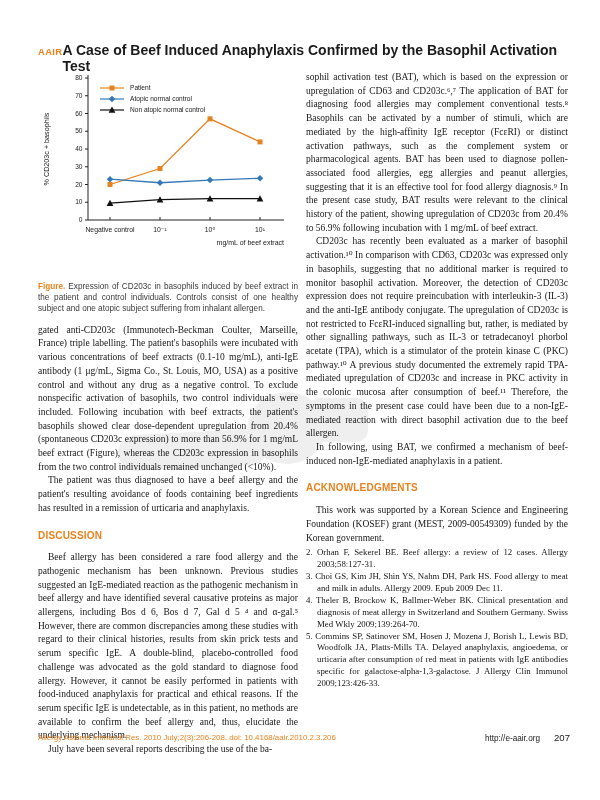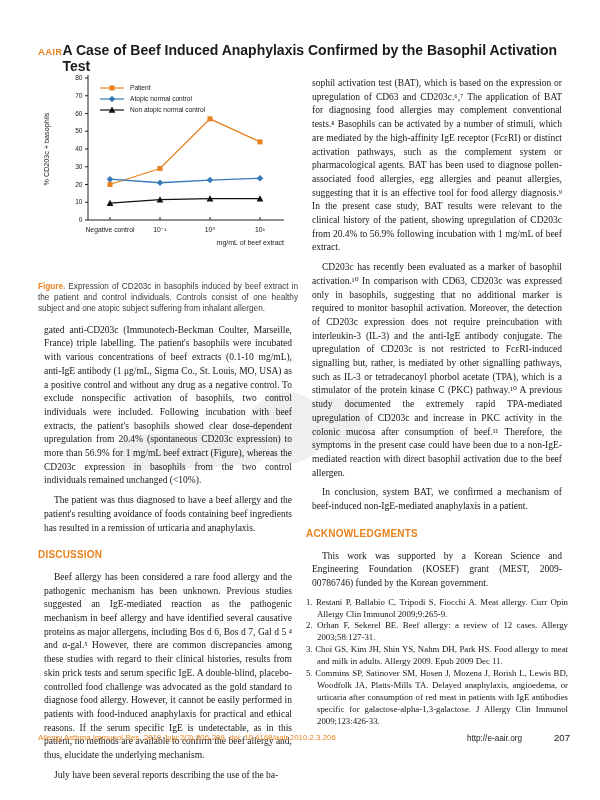--- a/index.html
+++ b/index.html
@@ -14,41 +14,41 @@
 
   .header{position:absolute;left:38px;right:30px;top:42px;display:flex;justify-content:space-between;align-items:baseline;
           font-family:"Liberation Sans","DejaVu Sans",sans-serif;font-weight:bold;}
   .journal{color:#e8821e;font-size:9.5px;letter-spacing:.3px;}
   .running-title{color:#1a1a1a;font-size:14px;}
 
   .col{position:absolute;top:70px;width:260px;font-size:9.5px;line-height:13.7px;text-align:justify;}
   .col-left{left:38px;}
   .col-right{left:306px;width:262px;top:71px;}
 
-  .para{margin:6px;text-indent:10px;}
+  .para{margin:0;text-indent:10px;}
   .para.no-indent{text-indent:0;}
   .col p + p{margin-top:0;}
 
   .figure-block{margin-bottom:9px;}
   #chart-svg{display:block;}
   svg text{font-family:"Liberation Sans","DejaVu Sans",sans-serif;fill:#1a1a1a;}
   .caption{margin-top:18px;font-family:"Liberation Sans","DejaVu Sans",sans-serif;
            font-size:8.2px;line-height:10.9px;color:#3a3a3a;text-align:justify;text-indent:0;}
   .caption .fig-label{color:#e8821e;font-weight:bold;}
 
   .section-heading{margin:13px 0 9px 0;color:#e8821e;text-indent:0;
            font-family:"Liberation Sans","DejaVu Sans",sans-serif;font-weight:bold;font-size:10px;letter-spacing:.2px;}
 
   .refs{margin-top:2px;}
   .ref{margin:0 0 0 11px;text-indent:-11px;font-size:8.8px;line-height:11.9px;text-align:justify;}
 
   .footer{position:absolute;left:38px;right:30px;top:732px;display:flex;justify-content:space-between;align-items:center;
           font-family:"Liberation Sans","DejaVu Sans",sans-serif;}
   .footer-citation{color:#e8821e;font-size:7.9px;}
-  .footer-right{display:flex;align-items:baseline;gap:32px;color:#1a1a1a;}
+  .footer-right{display:flex;align-items:baseline;gap:14px;color:#1a1a1a;}
   .footer-url{font-size:8.2px;}
   .footer-page{font-size:9.6px;}
 </style>
 </head>
 <body>
 
 <div class="page">
 
   <div class="wm wm1"></div>
   <div class="wm wm2"></div>
@@ -123,27 +123,27 @@
     <p class="para no-indent">gated anti-CD203c (Immunotech-Beckman Coulter, Marseille, France) triple labelling. The patient's basophils were incubated with various concentrations of beef extracts (0.1-10 mg/mL), anti-IgE antibody (1 μg/mL, Sigma Co., St. Louis, MO, USA) as a positive control and without any drug as a negative control. To exclude nonspecific activation of basophils, two control individuals were included. Following incubation with beef extracts, the patient's basophils showed clear dose-dependent upregulation from 20.4% (spontaneous CD203c expression) to more than 56.9% for 1 mg/mL beef extract (Figure), whereas the CD203c expression in basophils from the two control individuals remained unchanged (&lt;10%).</p>
     <p class="para">The patient was thus diagnosed to have a beef allergy and the patient's resulting avoidance of foods containing beef ingredients has resulted in a remission of urticaria and anaphylaxis.</p>
     <h2 class="section-heading">DISCUSSION</h2>
     <p class="para">Beef allergy has been considered a rare food allergy and the pathogenic mechanism has been unknown. Previous studies suggested an IgE-mediated reaction as the pathogenic mechanism in beef allergy and have identified several causative proteins as major allergens, including Bos d 6, Bos d 7, Gal d 5 ⁴ and α-gal.⁵ However, there are common discrepancies among these studies with regard to their clinical histories, results from skin prick tests and serum specific IgE. A double-blind, placebo-controlled food challenge was advocated as the gold standard to diagnose food allergy. However, it cannot be easily performed in patients with food-induced anaphylaxis for practical and ethical reasons. If the serum specific IgE is undetectable, as in this patient, no methods are available to confirm the beef allergy and, thus, elucidate the underlying mechanism.</p>
     <p class="para">July have been several reports describing the use of the ba-</p>
   </div>
 
   <div class="col col-right">
     <p class="para no-indent">sophil activation test (BAT), which is based on the expression or upregulation of CD63 and CD203c.⁶,⁷ The application of BAT for diagnosing food allergies may complement conventional tests.⁸ Basophils can be activated by a number of stimuli, which are mediated by the high-affinity IgE receptor (FcεRI) or distinct activation pathways, such as the complement system or pharmacological agents. BAT has been used to diagnose pollen-associated food allergies, egg allergies and peanut allergies, suggesting that it is an effective tool for food allergy diagnosis.⁹ In the present case study, BAT results were relevant to the clinical history of the patient, showing upregulation of CD203c from 20.4% to 56.9% following incubation with 1 mg/mL of beef extract.</p>
     <p class="para">CD203c has recently been evaluated as a marker of basophil activation.¹⁰ In comparison with CD63, CD203c was expressed only in basophils, suggesting that no additional marker is required to monitor basophil activation. Moreover, the detection of CD203c expression does not require preincubation with interleukin-3 (IL-3) and the anti-IgE antibody conjugate. The upregulation of CD203c is not restricted to FcεRI-induced signalling but, rather, is mediated by other signalling pathways, such as IL-3 or tetradecanoyl phorbol acetate (TPA), which is a stimulator of the protein kinase C (PKC) pathway.¹⁰ A previous study documented the extremely rapid TPA-mediated upregulation of CD203c and increase in PKC activity in the colonic mucosa after consumption of beef.¹¹ Therefore, the symptoms in the present case could have been due to a non-IgE-mediated reaction with direct basophil activation due to the beef allergen.</p>
-    <p class="para">In conclusion, system BAT, we confirmed a mechanism of beef-induced non-IgE-mediated anaphylaxis in a patient.</p>
+    <p class="para">In following, using BAT, we confirmed a mechanism of beef-induced non-IgE-mediated anaphylaxis in a patient.</p>
     <h2 class="section-heading">ACKNOWLEDGMENTS</h2>
-    <p class="para">This work was supported by a Korean Science and Engineering Foundation (KOSEF) grant (MEST, 2009-00786746) funded by the Korean government.</p>
+    <p class="para">This work was supported by a Korean Science and Engineering Foundation (KOSEF) grant (MEST, 2009-00549309) funded by the Korean government.</p>
     <div class="refs">
-        <p class="ref">1. Restani P, Ballabio C, Tripodi S, Fiocchi A. Meat allergy. Curr Opin Allergy Clin Immunol 2009;9:265-9.</p>
         <p class="ref">2. Orhan F, Sekerel BE. Beef allergy: a review of 12 cases. Allergy 2003;58:127-31.</p>
         <p class="ref">3. Choi GS, Kim JH, Shin YS, Nahm DH, Park HS. Food allergy to meat and milk in adults. Allergy 2009. Epub 2009 Dec 11.</p>
+        <p class="ref">4. Theler B, Brockow K, Ballmer-Weber BK. Clinical presentation and diagnosis of meat allergy in Switzerland and Southern Germany. Swiss Med Wkly 2009;139:264-70.</p>
         <p class="ref">5. Commins SP, Satinover SM, Hosen J, Mozena J, Borish L, Lewis BD, Woodfolk JA, Platts-Mills TA. Delayed anaphylaxis, angioedema, or urticaria after consumption of red meat in patients with IgE antibodies specific for galactose-alpha-1,3-galactose. J Allergy Clin Immunol 2009;123:426-33.</p>
       </div>
   </div>
 
   <div class="footer">
     <span class="footer-citation">Allergy Asthma Immunol Res. 2010 July;2(3):206-208.  doi: 10.4168/aair.2010.2.3.206</span>
     <span class="footer-right">
       <span class="footer-url">http://e-aair.org</span>
       <span class="footer-page">207</span>
     </span>

